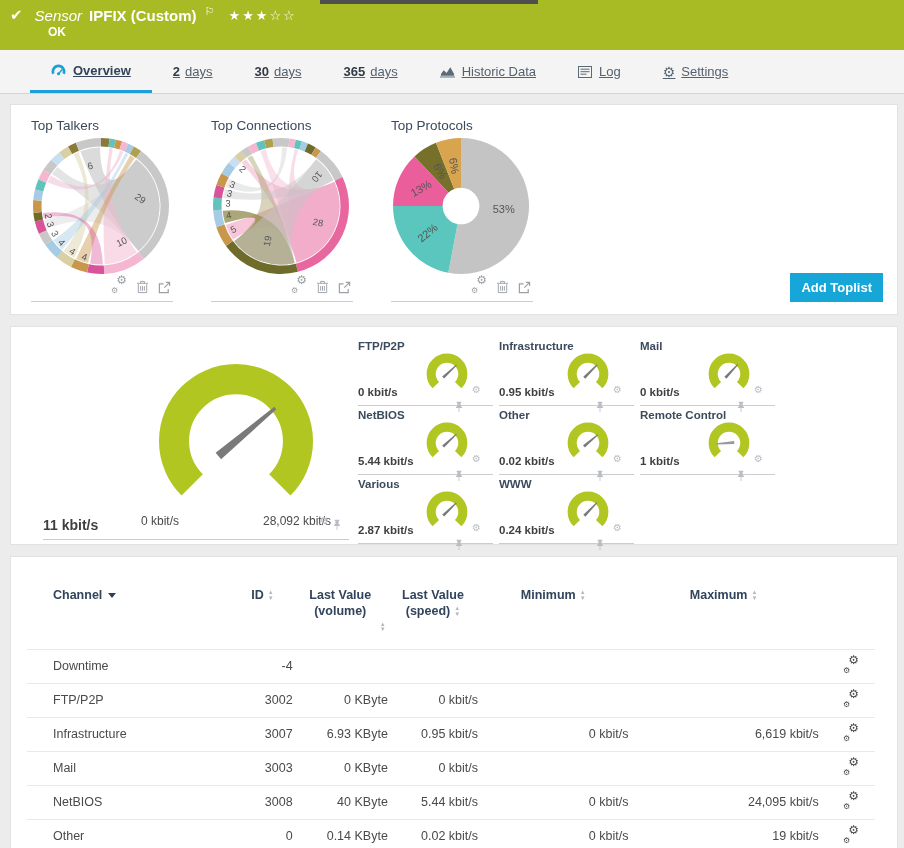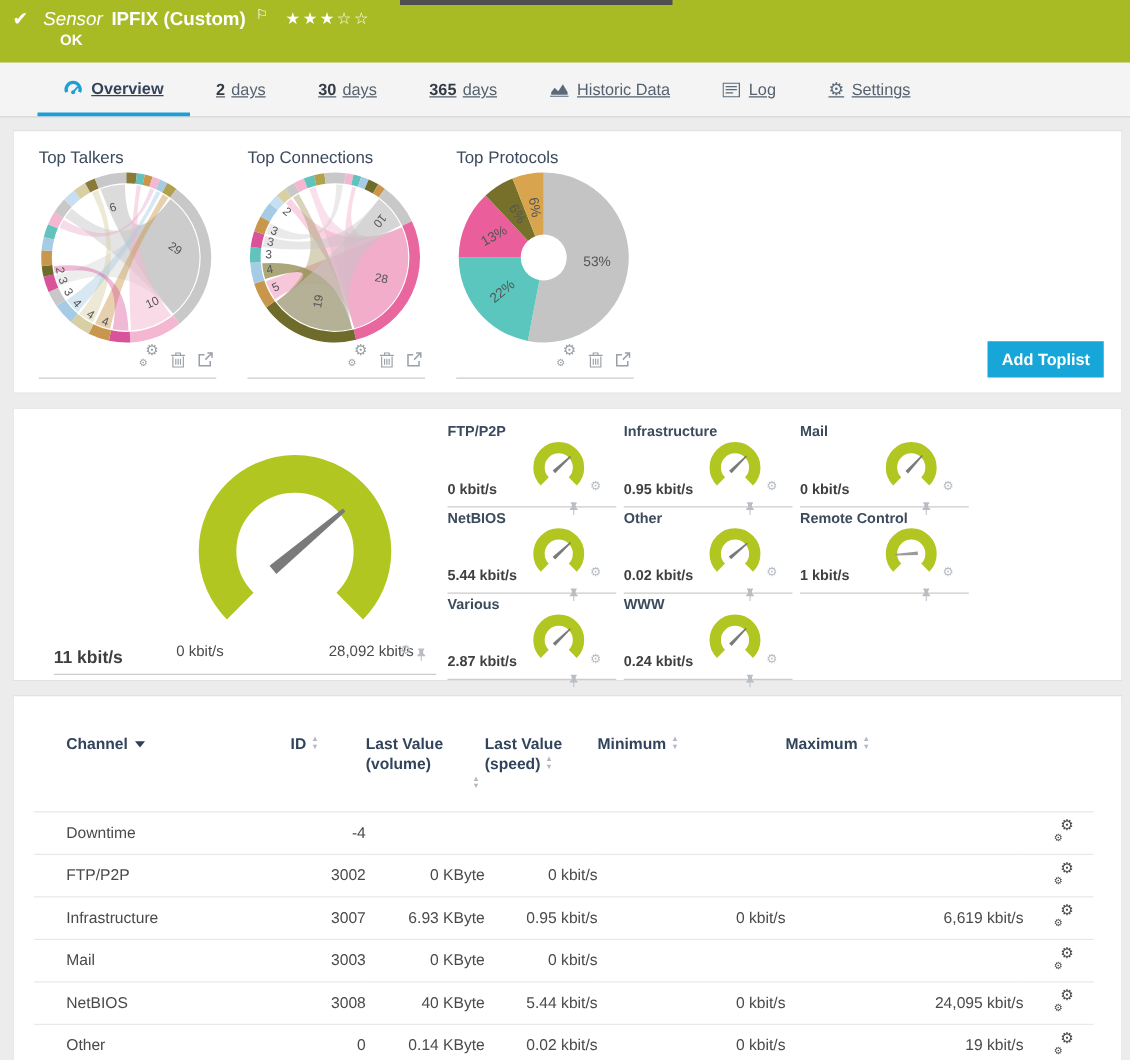--- a/index.html
+++ b/index.html
@@ -20,21 +20,21 @@
     align-items:stretch;padding-left:30px;font-size:13px;color:#55616e;}
   .tab{display:flex;align-items:center;padding:0 21px;cursor:pointer;white-space:nowrap;text-decoration:underline;}
   .tab .ticon{display:inline-flex;margin-right:7px;}
   .tab.active{color:#33445a;font-weight:bold;border-bottom:3px solid #1c9ed8;}
   .tab .num{font-weight:bold;color:#333b44;margin-right:5px;}
   .tab .gearchar{color:#5a6a78;font-size:14px;margin-right:6px;}
   
   main{padding:10px 6px 0 10px;}
   .panel{background:#fff;border:1px solid #e2e2e2;margin-bottom:11px;}
   
-  .panel.toplists{height:211px;position:relative;display:flex;gap:19px;padding:13px 0 0 20px;}
+  .panel.toplists{height:211px;position:relative;display:flex;gap:32px;padding:13px 0 0 20px;}
   .tcard{width:148px;}
   .tcard-title{font-size:13.5px;color:#3b4a5c;margin-bottom:3px;}
   .tcard svg{display:block;}
   .tcard-foot{width:142px;display:flex;justify-content:flex-end;align-items:center;gap:9px;
     color:#9aa0a6;padding:2px 2px 5px 0;border-bottom:1px solid #ccc;}
   .add-toplist{position:absolute;right:14px;bottom:12px;background:#17a6d8;color:#fff;
     border:none;font-size:13px;font-weight:bold;padding:7px 11px;cursor:pointer;
     font-family:inherit;}
   
   .panel.gauges{height:219px;position:relative;display:flex;padding:10px 0 0 20px;}
@@ -54,21 +54,21 @@
   .mini-icons{position:absolute;right:8px;bottom:5px;display:flex;gap:4px;align-items:center;color:#b9bec4;}
   .mini-icons .gd1{font-size:10px;}
   .mini-icons .gd{width:11px;height:11px;}
   
   .gd{position:relative;display:inline-block;width:15px;height:14px;}
   .gd1{position:absolute;right:0;top:-4px;font-size:12px;line-height:1;}
   .gd2{position:absolute;left:-1px;bottom:-3px;font-size:8px;line-height:1;}
   
   .panel.channels{min-height:300px;padding:26px 22px 0 16px;}
   table{width:100%;border-collapse:collapse;font-size:12.5px;table-layout:fixed;}
-  th{color:#32445c;font-weight:bold;text-align:left;vertical-align:top;
+  th{color:#32445c;font-weight:bold;text-align:center;vertical-align:top;
     padding:4px 0 16px 0;line-height:1.3;}
   th.ch{text-align:left;padding-left:26px;}
   td{padding:8px 0;border-top:1px solid #e9e9e9;color:#4a4a4a;text-align:right;}
   td.ch{text-align:left;padding-left:26px;}
   td.gear,th.gear{text-align:right;padding-right:16px;}
   td.gear{color:#4a4a4a;}
   .sort{display:inline-block;font-size:6px;color:#b0b8c2;vertical-align:middle;
     margin-left:4px;line-height:.95;}
   .sort::before{content:"▲";display:block;}
   .sort::after{content:"▼";display:block;}

